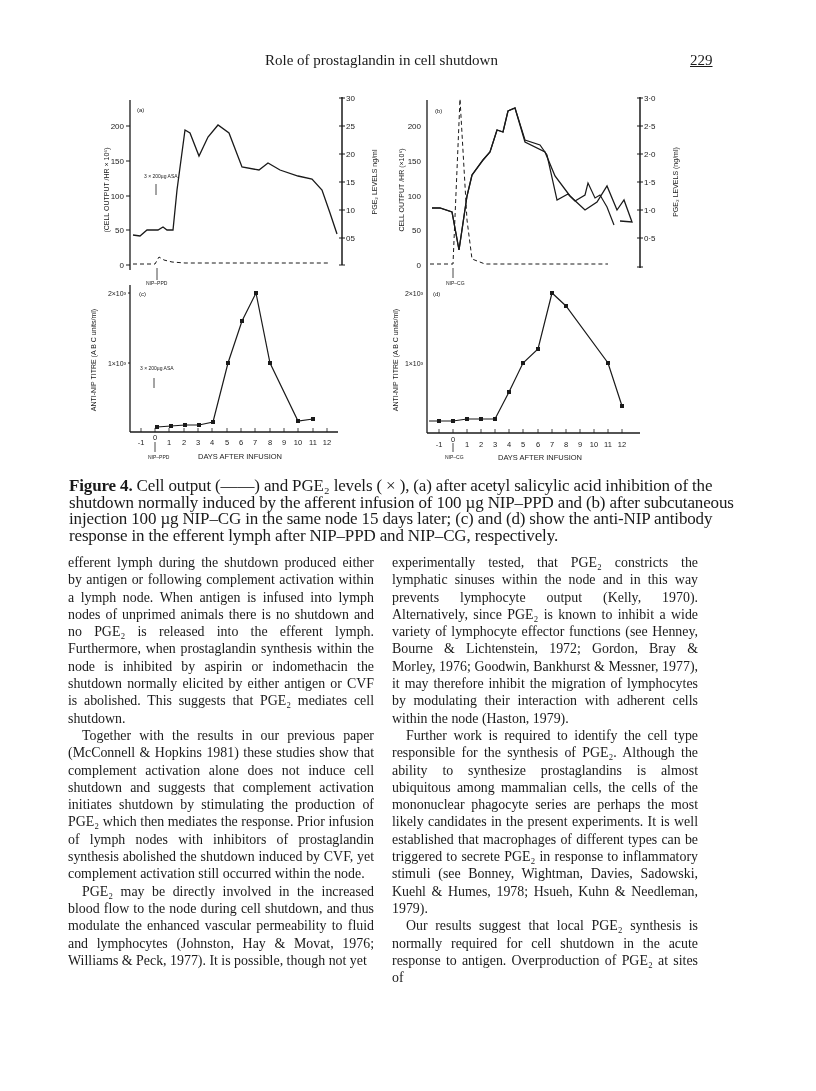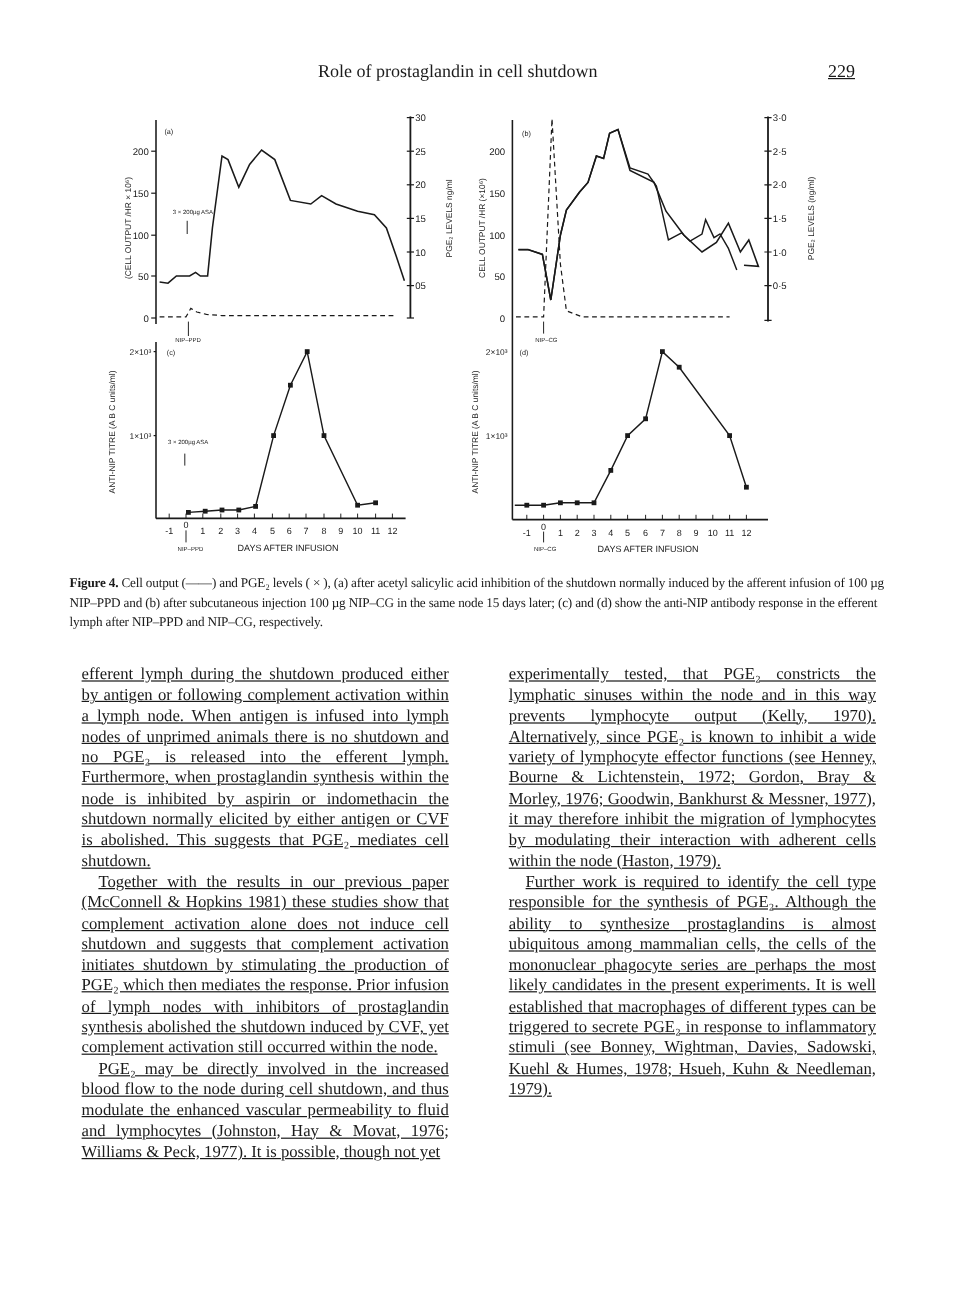--- a/index.html
+++ b/index.html
@@ -1,26 +1,26 @@
 <!DOCTYPE html>
 <html><head>
 <meta charset="utf-8">
 <style>
   html, body { margin:0; padding:0; background:#fff; }
   body { width:816px; height:1091px; position:relative; overflow:hidden; font-family:"Liberation Serif", serif; color:#1a1a1a; }
   .running-head { position:absolute; top:52px; left:265px; font-size:15px; }
   .page-num { position:absolute; top:52px; left:690px; font-size:15px;text-decoration:underline; }
   svg.fig { position:absolute; left:0; top:0; }
-  .caption { position:absolute; left:58px; top:478px; width:680px; font-size:11px; line-height:16.5px; letter-spacing:-0.15px; }
+  .caption { position:absolute; left:69px; top:478px; width:680px; font-size:17px; line-height:16.5px; letter-spacing:-0.15px; }
   .caption b { font-weight:bold; }
   .col { position:absolute; top:554px; width:306px; font-size:13.9px; line-height:17.3px; text-align:justify; }
-  .col p { margin:0;text-decoration:underline; }
+  .col p { margin:0; }
   .col p.indent { text-indent:14px; }
   .col-left { left:68px; }
-  .col-right { left:392px;margin-left:32px; }
+  .col-right { left:392px; }
   .ax { font-family:"Liberation Sans", sans-serif; }
 </style>
 </head>
 <body>
 
 <div class="running-head">Role of prostaglandin in cell shutdown</div>
 <div class="page-num">229</div>
 
 <svg class="fig" width="816" height="475" viewBox="0 0 816 475" xmlns="http://www.w3.org/2000/svg">
   <g class="ax" font-family="Liberation Sans, sans-serif" fill="#1a1a1a" stroke="none">
@@ -237,13 +237,14 @@
 
 <div class="col col-left">
   <p>efferent lymph during the shutdown produced either by antigen or following complement activation within a lymph node. When antigen is infused into lymph nodes of unprimed animals there is no shutdown and no PGE₂ is released into the efferent lymph. Furthermore, when prostaglandin synthesis within the node is inhibited by aspirin or indomethacin the shutdown normally elicited by either antigen or CVF is abolished. This suggests that PGE₂ mediates cell shutdown.</p>
   <p class="indent">Together with the results in our previous paper (McConnell &amp; Hopkins 1981) these studies show that complement activation alone does not induce cell shutdown and suggests that complement activation initiates shutdown by stimulating the production of PGE₂ which then mediates the response. Prior infusion of lymph nodes with inhibitors of prostaglandin synthesis abolished the shutdown induced by CVF, yet complement activation still occurred within the node.</p>
   <p class="indent">PGE₂ may be directly involved in the increased blood flow to the node during cell shutdown, and thus modulate the enhanced vascular permeability to fluid and lymphocytes (Johnston, Hay &amp; Movat, 1976; Williams &amp; Peck, 1977). It is possible, though not yet</p>
 </div>
 
 <div class="col col-right">
   <p>experimentally tested, that PGE₂ constricts the lymphatic sinuses within the node and in this way prevents lymphocyte output (Kelly, 1970). Alternatively, since PGE₂ is known to inhibit a wide variety of lymphocyte effector functions (see Henney, Bourne &amp; Lichtenstein, 1972; Gordon, Bray &amp; Morley, 1976; Goodwin, Bankhurst &amp; Messner, 1977), it may therefore inhibit the migration of lymphocytes by modulating their interaction with adherent cells within the node (Haston, 1979).</p>
   <p class="indent">Further work is required to identify the cell type responsible for the synthesis of PGE₂. Although the ability to synthesize prostaglandins is almost ubiquitous among mammalian cells, the cells of the mononuclear phagocyte series are perhaps the most likely candidates in the present experiments. It is well established that macrophages of different types can be triggered to secrete PGE₂ in response to inflammatory stimuli (see Bonney, Wightman, Davies, Sadowski, Kuehl &amp; Humes, 1978; Hsueh, Kuhn &amp; Needleman, 1979).</p>
+  <p class="indent">Our results suggest that local PGE₂ synthesis is normally required for cell shutdown in the acute response to antigen. Overproduction of PGE₂ at sites of</p>
 </div>
 
 </body></html>

